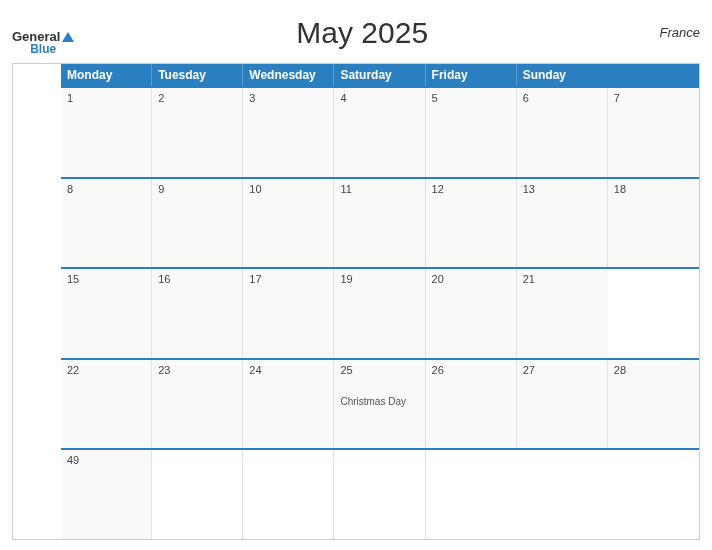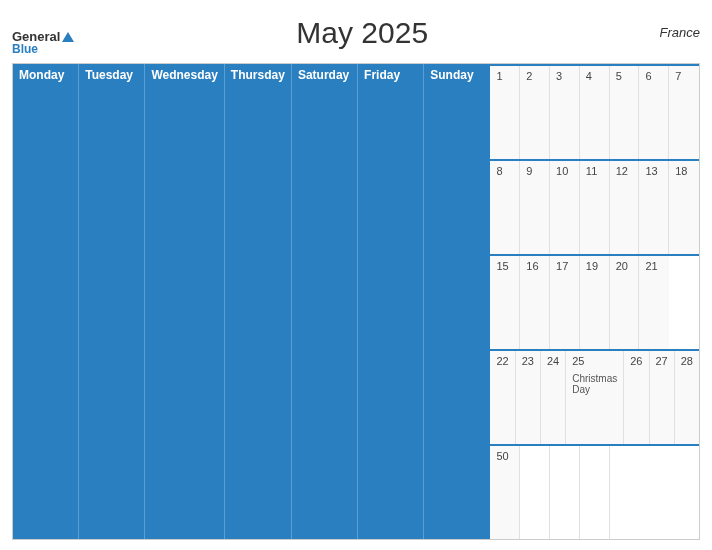--- a/index.html
+++ b/index.html
@@ -19,21 +19,21 @@
     }
     .header {
       display: flex;
       align-items: center;
       justify-content: space-between;
       margin-bottom: 8px;
     }
     .logo {
       display: flex;
       flex-direction: column;
-      align-items: flex-start;
+      align-items: center;
       line-height: 1;
       margin-top: 20px;
     }
     .logo-general {
       font-size: 13px;
       font-weight: bold;
       color: #333;
     }
     .logo-blue {
       font-size: 12px;
@@ -64,22 +64,23 @@
     .country {
       font-size: 13px;
       color: #333;
       min-width: 50px;
       text-align: right;
       font-style: italic;
     }
     .calendar {
       flex: 1;
       display: flex;
-      flex-direction: row;
+      flex-direction: column;
       border: 1px solid #ccc;
+      padding-left: 48px;
     }
     .cal-header {
       display: grid;
       grid-template-columns: repeat(7, 1fr);
       background: #2a7fc1;
     }
     .cal-header-cell {
       color: #fff;
       font-size: 12px;
       font-weight: bold;
@@ -118,21 +119,21 @@
       background: #fff;
     }
     .day-num {
       font-size: 11px;
       color: #444;
       font-weight: normal;
     }
     .day-event {
       font-size: 10px;
       color: #555;
-      margin-top: 6px;
+      margin-top: 20px;
     }
   </style>
 </head>
 <body>
 
 <div class="page">
 
   <div class="header">
     <div class="logo">
       <div class="logo-row">
@@ -144,21 +145,20 @@
     <h1 class="title">May 2025</h1>
     <span class="country">France</span>
   </div>
 
   <div class="calendar">
 
     <div class="cal-header">
       <div class="cal-header-cell">Monday</div>
       <div class="cal-header-cell">Tuesday</div>
       <div class="cal-header-cell">Wednesday</div>
-      <div class="cal-header-cell">Thursday</div>
       <div class="cal-header-cell">Saturday</div>
       <div class="cal-header-cell">Friday</div>
       <div class="cal-header-cell">Sunday</div>
     </div>
 
     <div class="cal-body">
 
       <div class="cal-week">
         <div class="cal-cell">
             <span class="day-num">1</span>
@@ -248,21 +248,21 @@
         <div class="cal-cell">
             <span class="day-num">27</span>
           </div>
         <div class="cal-cell">
             <span class="day-num">28</span>
           </div>
       </div>
 
       <div class="cal-week">
         <div class="cal-cell">
-            <span class="day-num">50</span>
+            <span class="day-num">49</span>
           </div>
         <div class="cal-cell empty"></div>
         <div class="cal-cell empty"></div>
         <div class="cal-cell empty"></div>
         <div class="cal-cell empty"></div>
       </div>
 
     </div>
   </div>
 </div>

